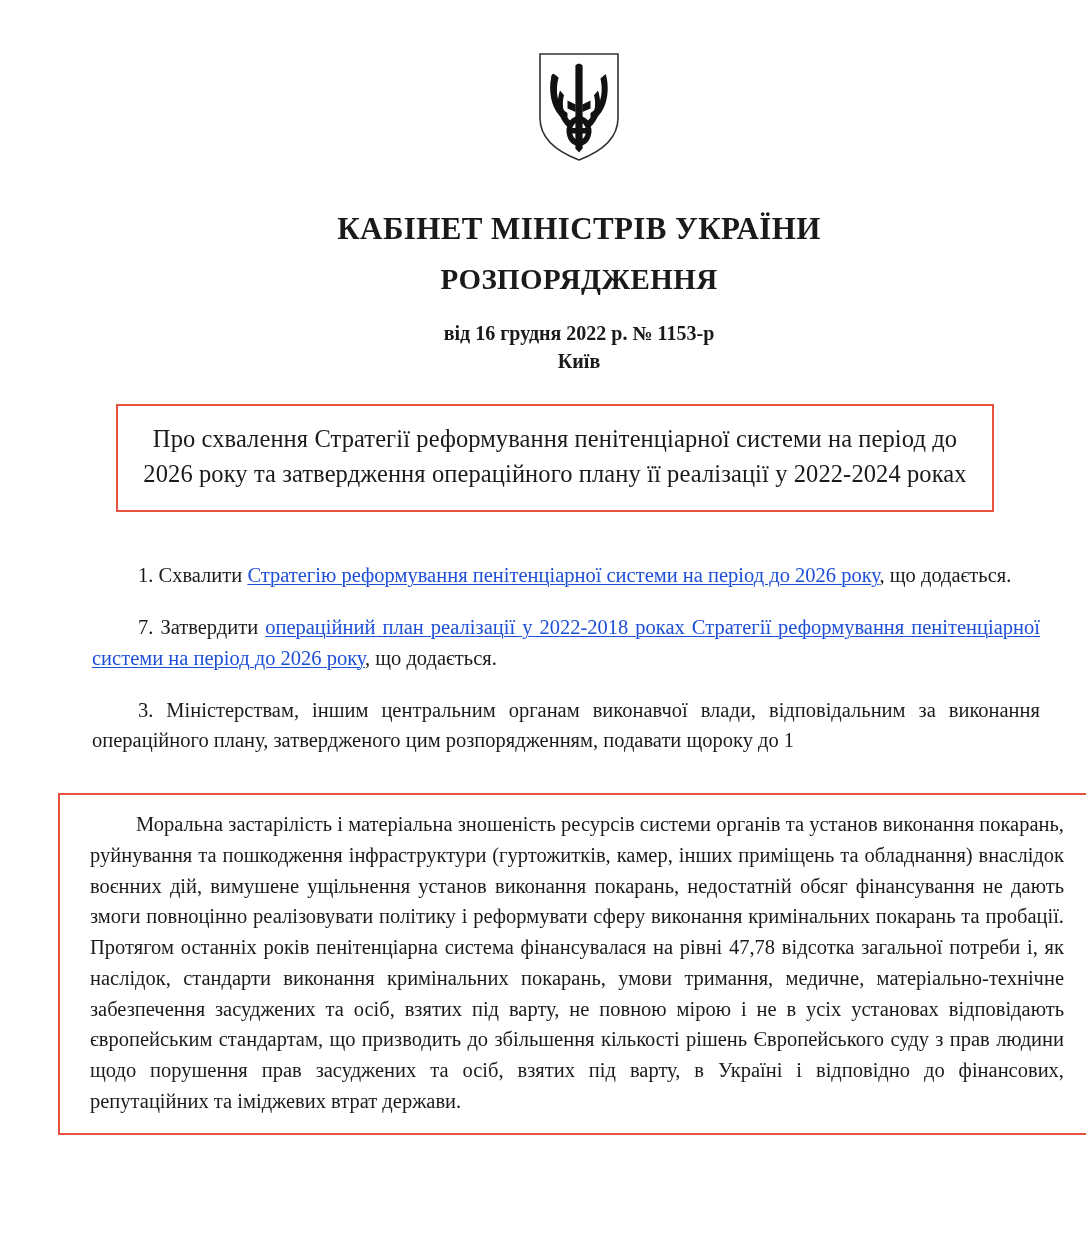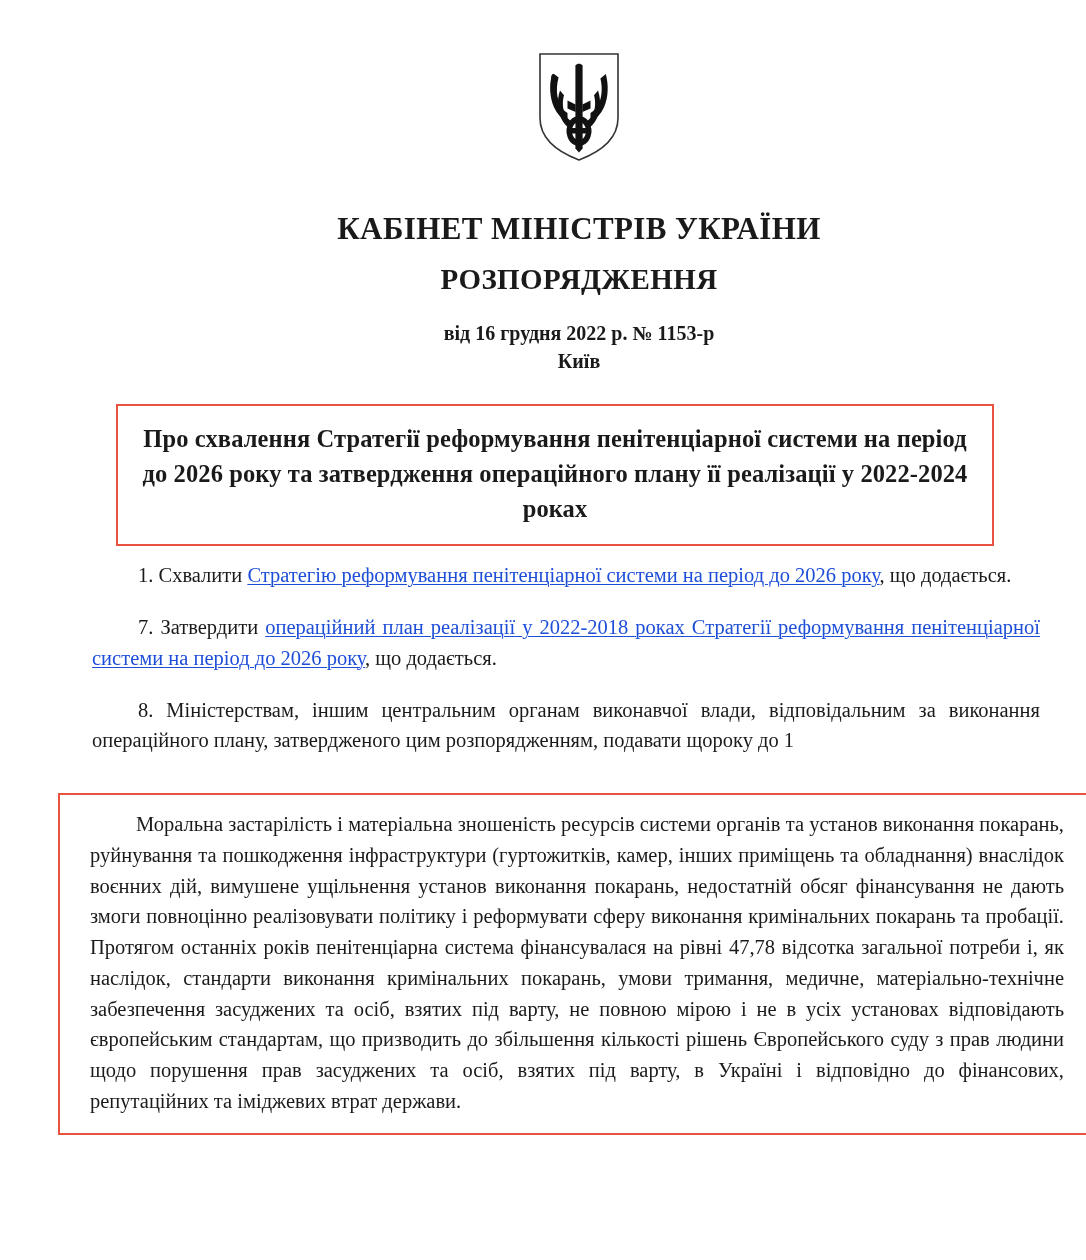--- a/index.html
+++ b/index.html
@@ -81,21 +81,21 @@
     left: 80px;
     top: 404px;
     width: 878px;
     box-sizing: border-box;
     border: 2px solid #e8533f;
     padding: 16px 22px 18px 22px;
     text-align: center;
   }
   .title-box .title-text {
     font-size: 24.5px;
-    font-weight: bold;
+    font-weight: normal;
     line-height: 1.42;
     margin: 0;
     letter-spacing: 0.1px;
   }
 
   
   .body-text {
     position: absolute;
     left: 56px;
     top: 560px;
@@ -252,20 +252,20 @@
   <div class="title-box">
     <div class="title-text">Про схвалення Стратегії реформування пенітенціарної системи на період до 2026 року та затвердження операційного плану її реалізації у 2022-2024 роках</div>
   </div>
 
   <div class="body-text">
 
     <p class="para"><span>1. Схвалити </span><span class="doclink">Стратегію реформування пенітенціарної системи на період до 2026 року</span><span>, що додається.</span></p>
 
     <p class="para"><span>7. Затвердити </span><span class="doclink">операційний план реалізації у 2022-2018 роках Стратегії реформування пенітенціарної системи на період до 2026 року</span><span>, що додається.</span></p>
 
-    <p class="para last-clip">8. Міністерствам, іншим центральним органам виконавчої влади, відповідальним за виконання операційного плану, затвердженого цим розпорядженням, подавати щороку до 1</p>
+    <p class="para last-clip">3. Міністерствам, іншим центральним органам виконавчої влади, відповідальним за виконання операційного плану, затвердженого цим розпорядженням, подавати щороку до 1</p>
   </div>
 
   <div class="note-box">
     <p class="note-para">Моральна застарілість і матеріальна зношеність ресурсів системи органів та установ виконання покарань, руйнування та пошкодження інфраструктури (гуртожитків, камер, інших приміщень та обладнання) внаслідок воєнних дій, вимушене ущільнення установ виконання покарань, недостатній обсяг фінансування не дають змоги повноцінно реалізовувати політику і реформувати сферу виконання кримінальних покарань та пробації. Протягом останніх років пенітенціарна система фінансувалася на рівні 47,78 відсотка загальної потреби і, як наслідок, стандарти виконання кримінальних покарань, умови тримання, медичне, матеріально-технічне забезпечення засуджених та осіб, взятих під варту, не повною мірою і не в усіх установах відповідають європейським стандартам, що призводить до збільшення кількості рішень Європейського суду з прав людини щодо порушення прав засуджених та осіб, взятих під варту, в Україні і відповідно до фінансових, репутаційних та іміджевих втрат держави.</p>
   </div>
 
 </div>
 
 </body></html>

